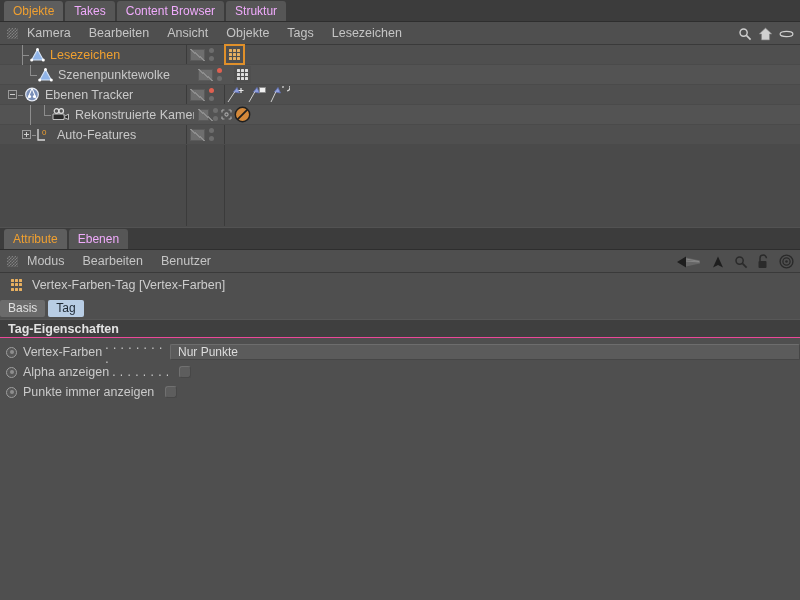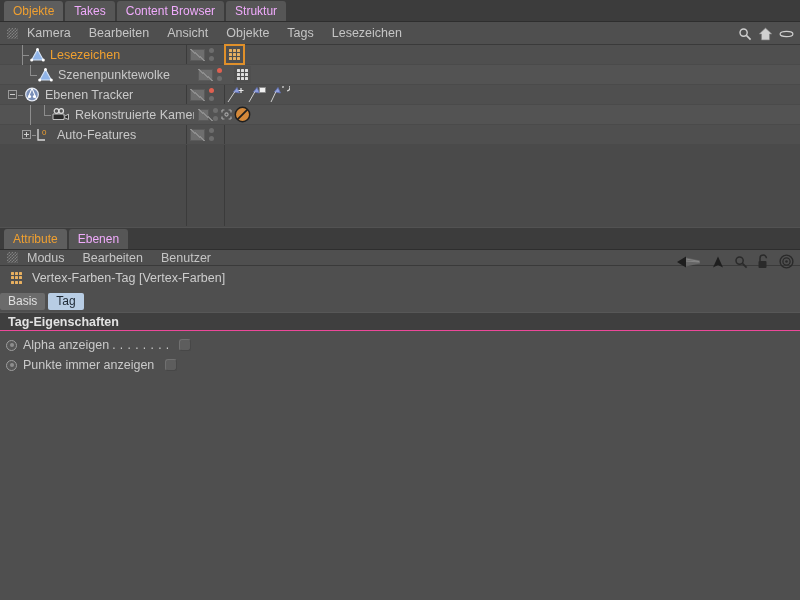--- a/index.html
+++ b/index.html
@@ -151,21 +151,21 @@
   #attribute-manager {
     position: absolute; left: 0; top: 228px; width: 800px; height: 372px;
     background: #4f4f4f;
   }
   .attr-tabstrip {
     height: 22px; background: #3c3c3c;
     display: flex; align-items: flex-end; padding-left: 4px;
     border-bottom: 1px solid #2e2e2e;
   }
   .attr-menubar {
-    height: 16px; background: #4f4f4f; display: flex; align-items: center;
+    height: 23px; background: #4f4f4f; display: flex; align-items: center;
     padding-left: 7px; border-bottom: 1px solid #3a3a3a; position: relative;
   }
   .attr-menubar .menu-item { padding: 0 9px; line-height: 22px; font-size: 12.5px; color: #c5c5c5; }
   .attr-menubar .right-icons {
     position: absolute; right: 6px; top: 0; height: 23px;
     display: flex; align-items: center; gap: 9px;
   }
 
   .obj-headline {
     height: 24px; display: flex; align-items: center; gap: 7px;
@@ -519,20 +519,28 @@
     <div class="subtab">Basis</div>
     <div class="subtab active">Tag</div>
   </div>
 
   <div class="section-head">
     <span>Tag-Eigenschaften</span>
   </div>
 
   <div class="prop-area">
 
+    <div class="prop-row">
+      <span class="radio"></span>
+      <span class="prop-label">Vertex-Farben</span>
+      <span class="dotfill" style="margin-left:3px">. . . . . . . . .</span>
+      <span class="prop-ctrl">
+        <span class="dropdown" style="width:630px; margin-left:3px;">Nur Punkte</span>
+      </span>
+    </div>
 
     <div class="prop-row">
       <span class="radio"></span>
       <span class="prop-label">Alpha anzeigen</span>
       <span class="dotfill" style="margin-left:3px">. . . . . . . .</span>
       <span class="prop-ctrl">
         <span class="checkbox" style="margin-left:5px"></span>
       </span>
     </div>
 

